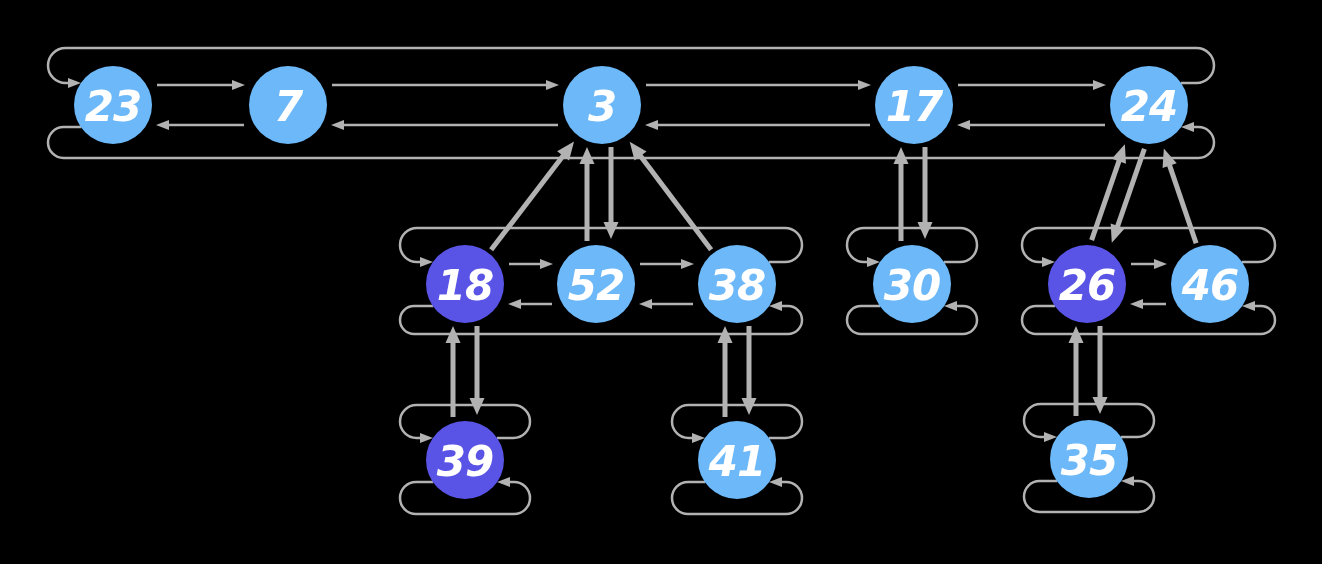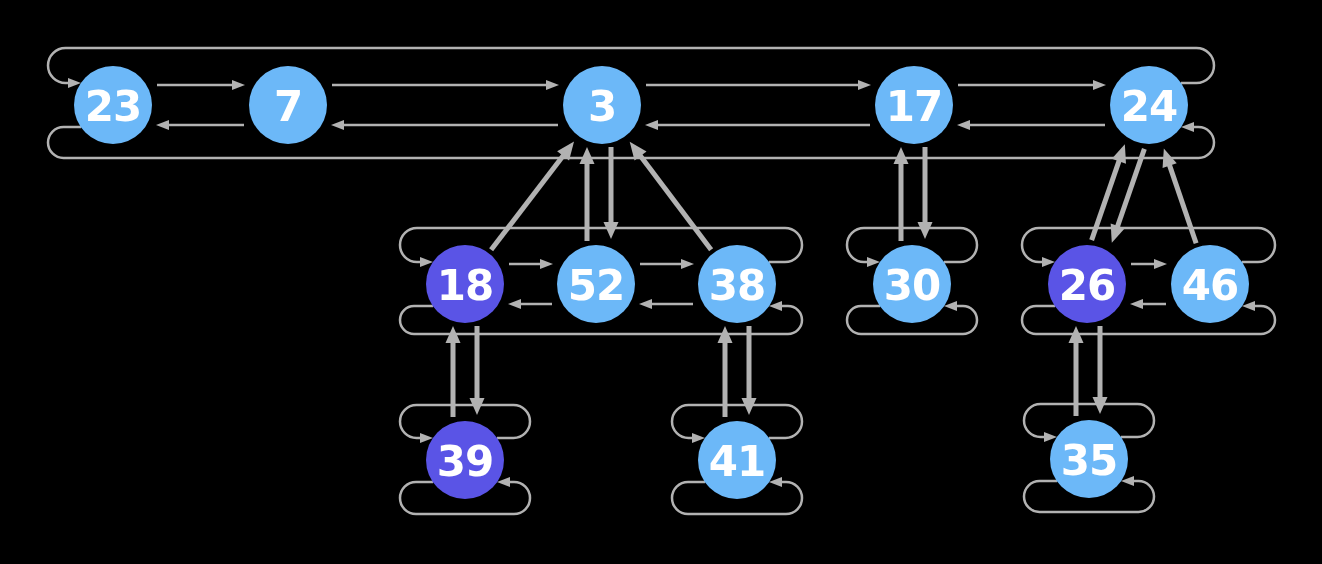--- a/index.html
+++ b/index.html
@@ -8,20 +8,21 @@
     background: #000000;
     width: 1322px;
     height: 564px;
     overflow: hidden;
     font-family: "DejaVu Sans", "Liberation Sans", sans-serif;
   }
   .stage {
     position: relative;
     width: 1322px;
     height: 564px;
+    font-style: italic;
   }
   svg { display: block; }
   .node-label {
     font-family: "DejaVu Sans", "Liberation Sans", sans-serif;
     font-weight: bold;
     letter-spacing: -1px;
   }
 </style>
 </head>
 <body>

